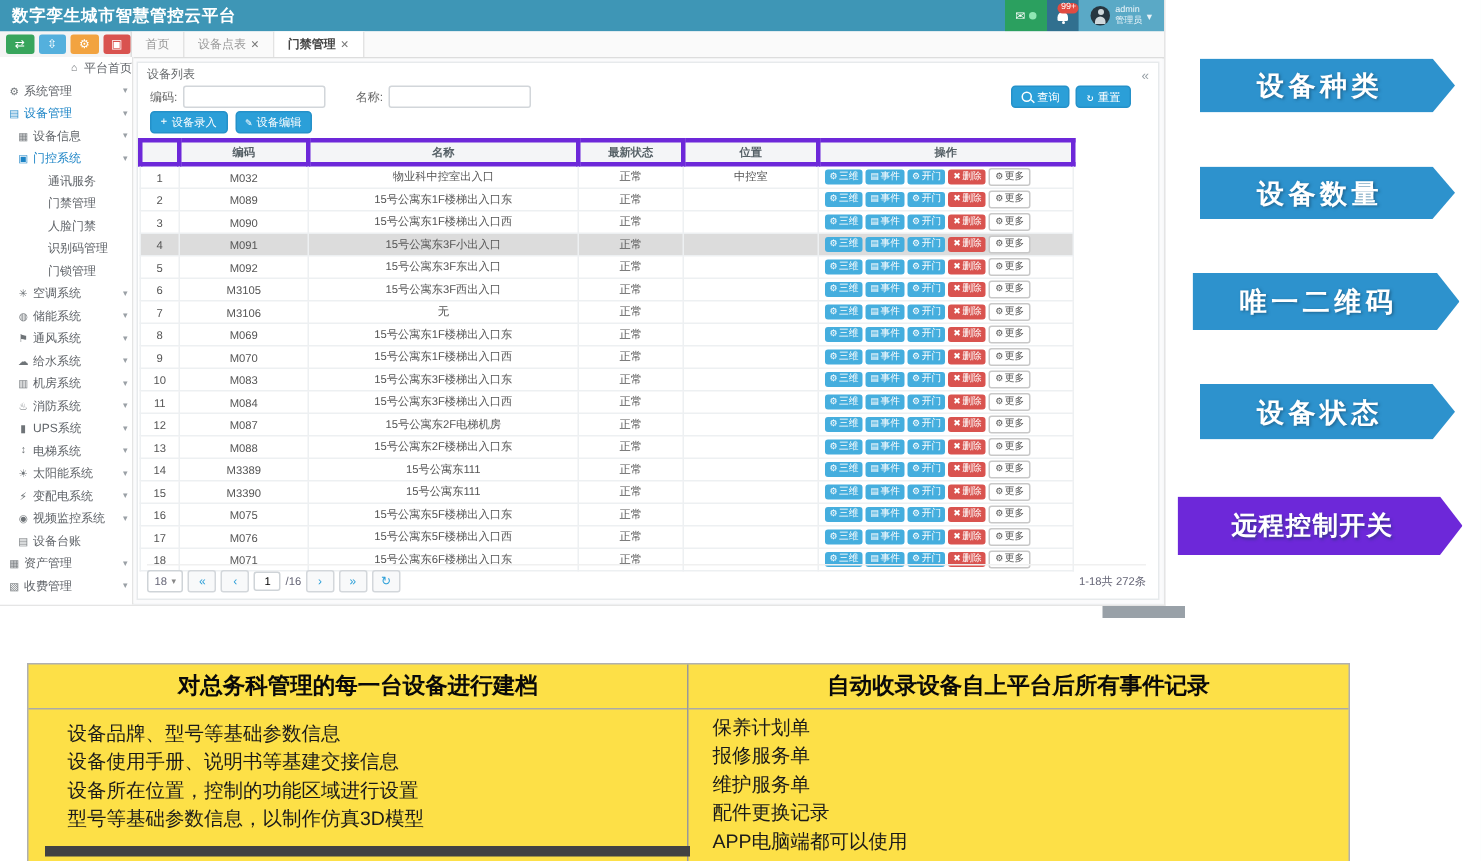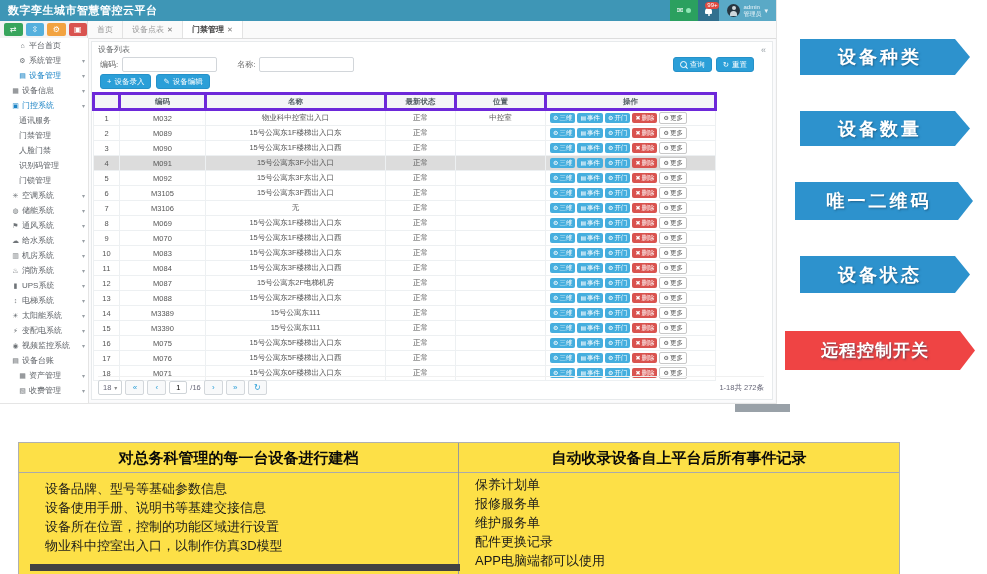--- a/index.html
+++ b/index.html
@@ -39,40 +39,40 @@
   #tabs{display:flex;flex:1;background:#fafafa;}
   .tab{display:flex;align-items:center;gap:3px;padding:0 9px;font-size:8px;color:#999;
        border-right:1px solid #e3e3e3;cursor:pointer;white-space:nowrap;}
   .tab.active{background:#fff;color:#444;font-weight:bold;}
   .tab-close{font-size:7px;color:#777;}
 
   
   .sidebar{position:absolute;left:0;top:38px;width:88px;bottom:0;background:#fff;
            border-right:1px solid #e4e4e4;overflow:hidden;}
   .side-item{height:15px;display:flex;align-items:center;font-size:8px;color:#5f6368;cursor:pointer;white-space:nowrap;}
-  .lvl0{padding-left:18px;} .lvl1{padding-left:11px;} .lvl2{padding-left:8px;}
+  .lvl0{padding-left:5px;justify-content:flex-end;} .lvl1{padding-left:11px;} .lvl2{padding-left:21px;}
   .si-icon{width:9px;font-size:7px;margin-right:2px;color:#6f7478;text-align:center;flex:none;}
   .si-label{overflow:hidden;}
   .si-chev{margin-left:auto;padding-right:3px;font-size:6px;color:#9aa0a6;}
   .side-item.active{color:#1c84c6;} .side-item.active .si-icon{color:#1c84c6;}
 
   
   .content{position:absolute;left:89px;top:39px;right:1px;bottom:1px;background:#fbfbfc;
            padding:2px;box-sizing:border-box;}
   .panel{height:100%;background:#fff;border:1px solid #e7eaec;box-sizing:border-box;position:relative;}
   .panel-head{display:flex;align-items:center;font-size:8px;color:#676a6c;padding:2px 6px 1px;}
   .collapse{margin-left:auto;color:#98a0a6;font-size:9px;cursor:pointer;}
   .search-row{display:flex;align-items:center;padding:1px 8px;gap:4px;}
   .search-row label{font-size:8px;color:#666;}
   .search-row input{width:95px;height:15px;border:1px solid #d2d6da;border-radius:2px;font-size:8px;
                     padding:0 3px;box-sizing:border-box;outline:none;background:#fff;}
   .lbl2{margin-left:16px;}
   .search-btns{margin-left:auto;display:flex;gap:4px;padding-right:10px;}
   .btn-sm{display:inline-flex;align-items:center;gap:3px;background:#2b9fd8;border:1px solid #2591c9;
-          color:#fff;font-size:7.5px;height:15px;padding:0 6px;border-radius:3px;cursor:pointer;font-family:Liberation Sans, sans-serif;}
+          color:#fff;font-size:7.5px;height:15px;padding:0 6px;border-radius:3px;cursor:pointer;font-family:Liberation Mono, monospace;}
   .mag{width:5px;height:5px;border:1px solid #fff;border-radius:50%;position:relative;flex:none;}
   .mag::after{content:'';width:3px;height:1px;background:#fff;position:absolute;right:-2.5px;bottom:-1px;transform:rotate(45deg);}
   .action-row{display:flex;gap:5px;padding:1px 8px 3px;}
 
   table.grid{border-collapse:collapse;width:622px;font-size:7.5px;color:#555;table-layout:fixed;}
   .grid th{background:#f4f5f7;border:3px solid #6d28d9;height:13px;font-weight:bold;color:#556066;padding:0;}
   .grid td{border:1px solid #edf0f2;height:14px;padding:0 2px;text-align:center;overflow:hidden;white-space:nowrap;background:#fff;}
   .grid tr.selected td{background:#dcdcdc;}
   .ops{display:flex;gap:2px;align-items:center;padding-left:2px;}
   .op-btn{display:inline-flex;align-items:center;gap:1px;height:10px;padding:0 3px;border-radius:2px;
@@ -932,33 +932,33 @@
       </div>
       <div class="banner banner2" style="background: rgb(45, 146, 205);">
         <span>设备数量</span>
       </div>
       <div class="banner banner3" style="background: rgb(45, 146, 205);">
         <span>唯一二维码</span>
       </div>
       <div class="banner banner4" style="background: rgb(45, 146, 205);">
         <span>设备状态</span>
       </div>
-      <div class="banner banner5" style="background: #ef4444; justify-content: center;">
+      <div class="banner banner5" style="background: #6d28d9; justify-content: center;">
         <span>远程控制开关</span>
       </div>
     </div>
 
   <div class="bottom-panel">
     <div class="bp-col bp-left">
       <div class="bp-title">对总务科管理的每一台设备进行建档</div>
       <div class="bp-lines" id="bp-left-lines">
           <div class="bp-line">设备品牌、型号等基础参数信息</div>
           <div class="bp-line">设备使用手册、说明书等基建交接信息</div>
           <div class="bp-line">设备所在位置，控制的功能区域进行设置</div>
-          <div class="bp-line">物业科中控室出入口，以制作仿真3D模型</div>
+          <div class="bp-line">型号等基础参数信息，以制作仿真3D模型</div>
           <div class="bp-line">……</div>
         </div>
     </div>
     <div class="bp-col bp-right">
       <div class="bp-title">自动收录设备自上平台后所有事件记录</div>
       <div class="bp-lines" id="bp-right-lines">
           <div class="bp-line">保养计划单</div>
           <div class="bp-line">报修服务单</div>
           <div class="bp-line">维护服务单</div>
           <div class="bp-line">配件更换记录</div>

